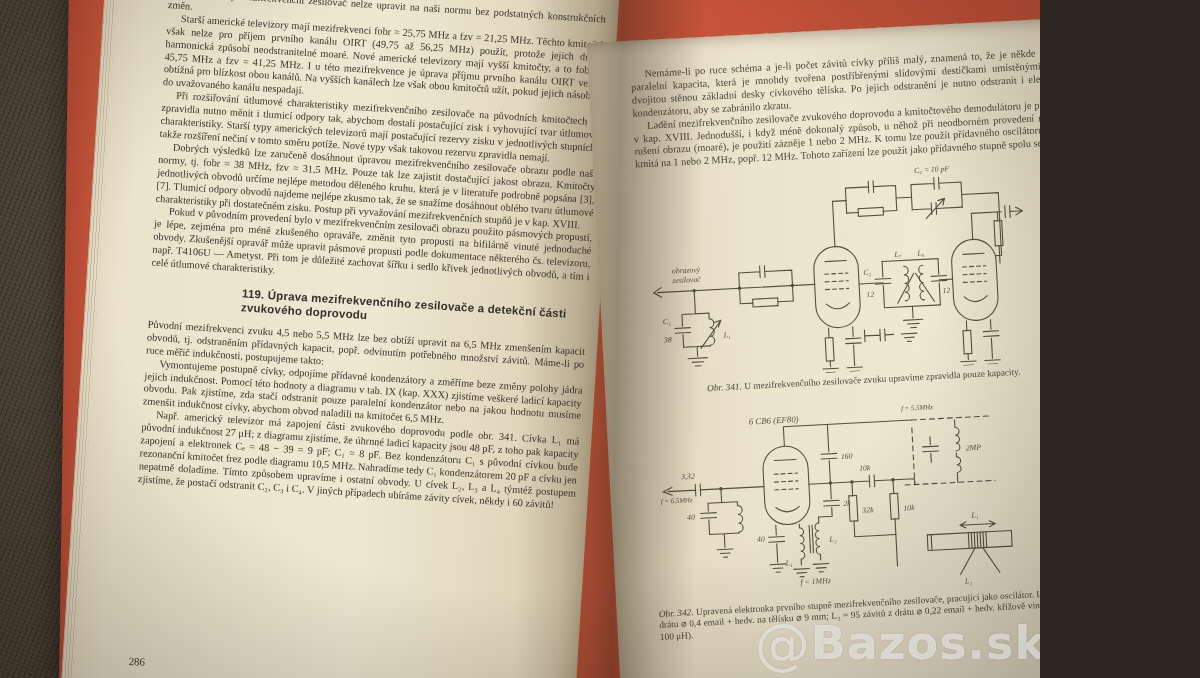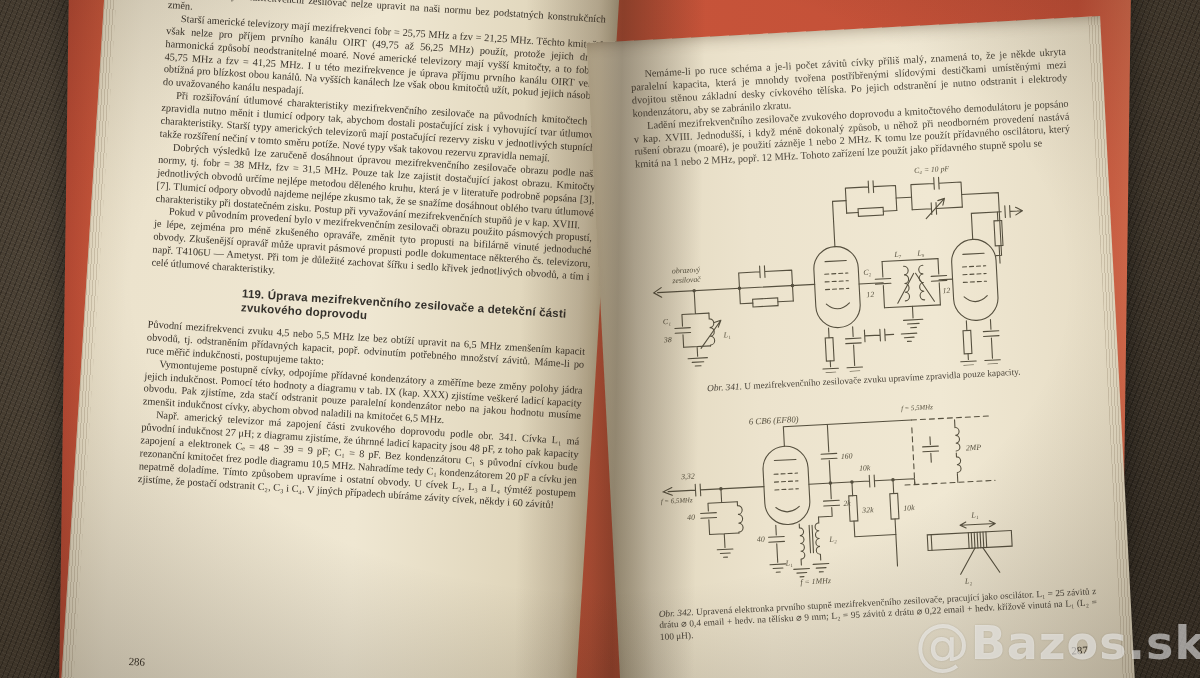--- a/index.html
+++ b/index.html
@@ -1,16 +1,16 @@
 <!DOCTYPE html>
 <html><head>
 <meta charset="utf-8">
 <style>
   html,body{margin:0;padding:0;background:#2e2822;}
-  #photo{position:relative;width:1200px;height:678px;overflow:hidden;
+  #photo{position:relative;width:1040px;height:678px;overflow:hidden;
     font-family:"Liberation Serif","DejaVu Serif",serif;}
   
   .fabric{position:absolute;inset:0;background-color:#4a4033;
     background-image:
       repeating-linear-gradient(112deg, rgba(0,0,0,.28) 0 1px, transparent 1px 5px),
       repeating-linear-gradient(22deg, rgba(255,255,255,.05) 0 1px, transparent 1px 4px),
       radial-gradient(circle at 28% 18%, rgba(255,255,255,.05), transparent 55%),
       radial-gradient(circle at 85% 80%, rgba(0,0,0,.25), transparent 60%);}
   
   .cover{position:absolute;left:64px;top:-64px;width:1062px;height:810px;

